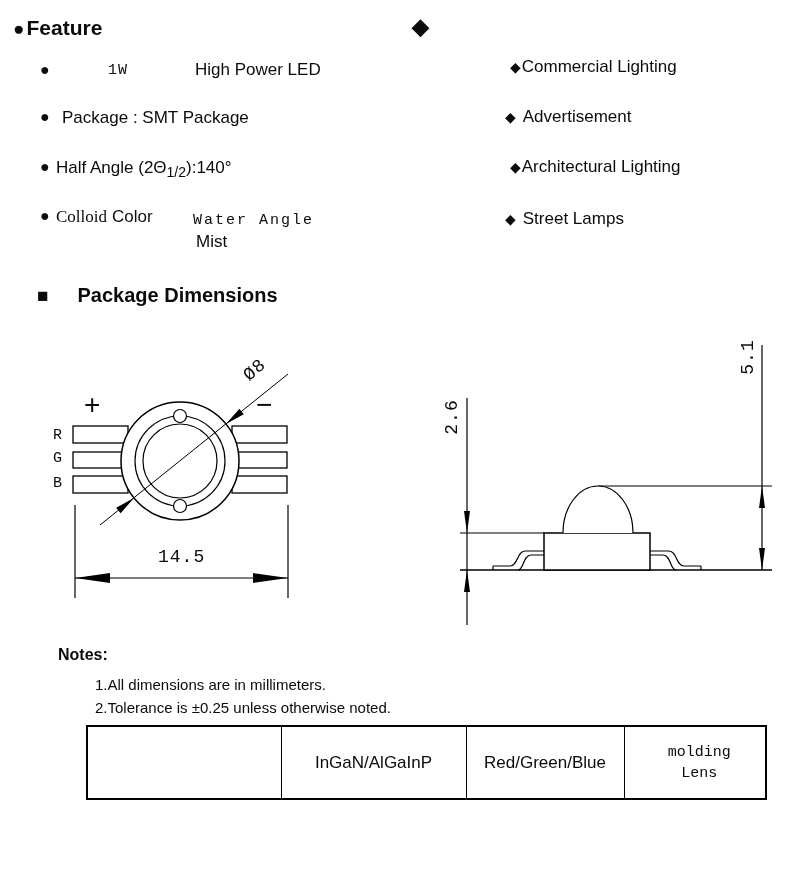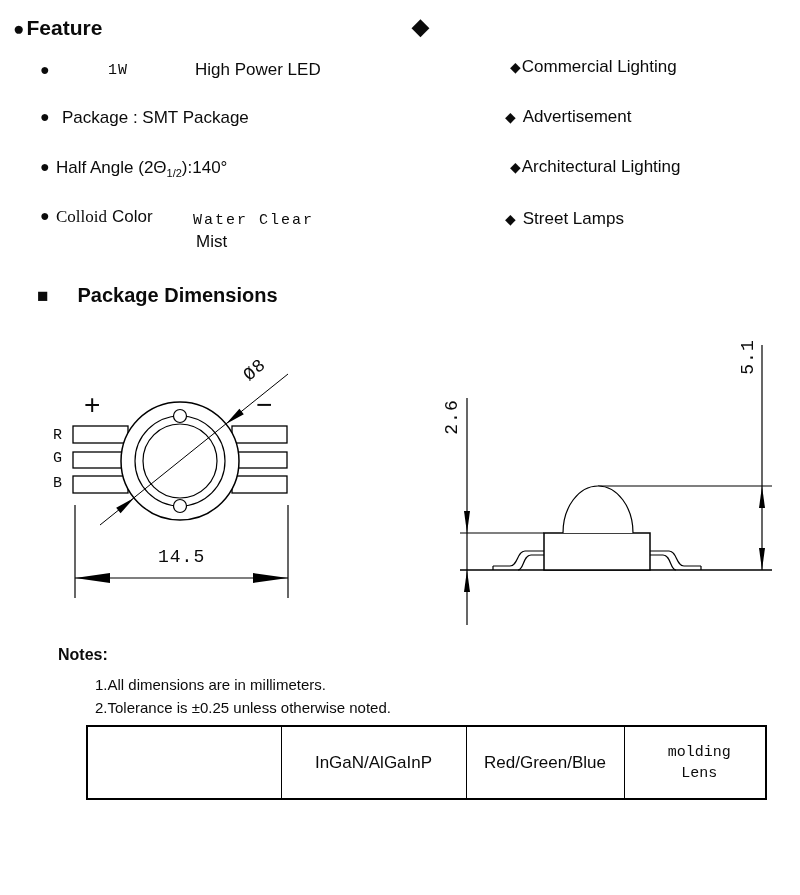--- a/index.html
+++ b/index.html
@@ -20,21 +20,21 @@
   .apps-head .glyph { font-size:22px; line-height:1; }
   .pkg-head { left:37px; top:284px; font-size:20px; gap:29px; }
   .pkg-head .glyph { font-size:19px; line-height:1; }
 
   
   .bullet { position:absolute; font-size:16px; line-height:16px; }
   .feat-text { position:absolute; font-size:17px; line-height:20px; white-space:nowrap; }
   .power-val { position:absolute; font-size:15px; line-height:16px; letter-spacing:1px; }
   .colloid-line { position:absolute; display:flex; gap:5px; font-size:17px; line-height:19px; }
   .cc-val1 { position:absolute; font-size:15px; line-height:17px; letter-spacing:2px; }
-  .sub { font-size:11px; position:relative; top:4px; }
+  .sub { font-size:14px; position:relative; top:4px; }
 
   
   .app-item { position:absolute; display:flex; align-items:center; white-space:nowrap; }
   .app-item .glyph { font-size:14px; line-height:1; }
   .app-item .lbl { font-size:17px; line-height:20px; }
   .gap0 { gap:1px; } .gap1 { gap:7px; }
 
   
   .drawing { position:absolute; }
   .drawing svg { position:absolute; left:0; top:0; }
@@ -72,21 +72,21 @@
 <span class="feat-text" style="left:62px; top:108px;">Package : SMT Package</span>
 
 <span class="bullet" style="left:40px; top:159px;">●</span>
 <span class="feat-text" style="left:56px; top:158px;"><span>Half Angle (2Θ</span><span class="sub">1/2</span><span>):140°</span></span>
 
 <span class="bullet" style="left:40px; top:208px;">●</span>
 <span class="colloid-line" style="left:56px; top:207px;">
   <span class="serif">Colloid</span>
     <span>Color</span>
 </span>
-<span class="cc-val1 mono" style="left:193px; top:212px;">Water Clear</span>
+<span class="cc-val1 mono" style="left:193px; top:212px;">Water Angle</span>
 <span class="feat-text" style="left:196px; top:232px;">Mist</span>
 
 <div class="abs sec-head apps-head">
   <span class="glyph">◆</span>
 </div>
 
 <div class="app-item gap0" style="left:510px; top:57px;">
   <span class="glyph">◆</span>
     <span class="lbl">Commercial Lighting</span>
 </div>

